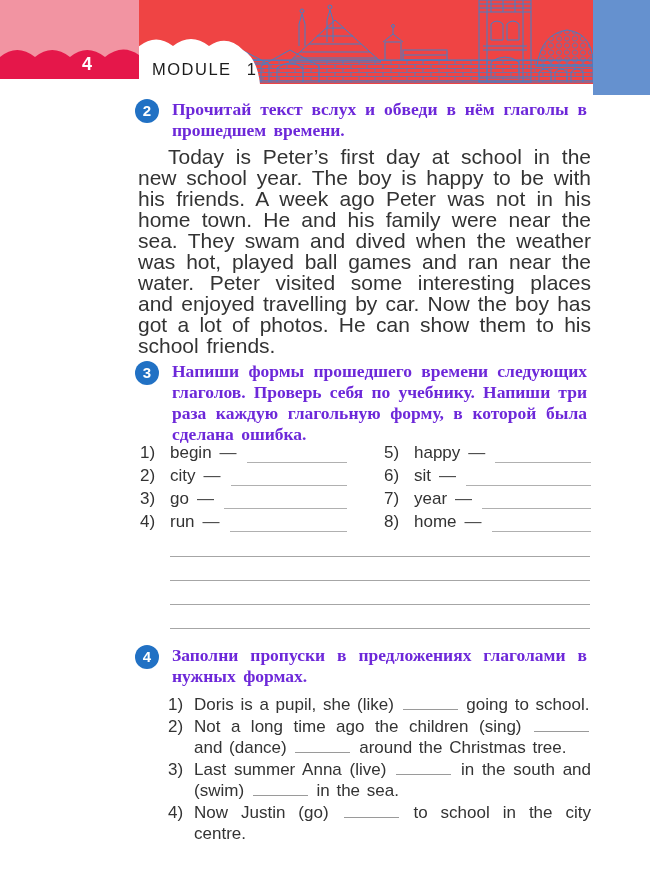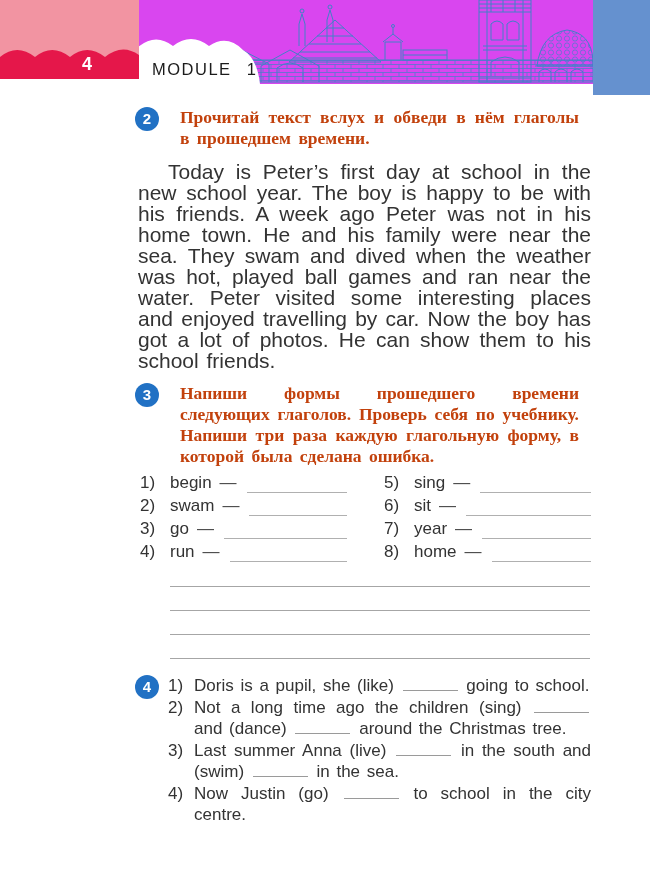--- a/index.html
+++ b/index.html
@@ -13,43 +13,43 @@
   }
   
   .header { position: absolute; top: 0; left: 0; width: 650px; height: 95px; }
   .pink-block { position: absolute; left: 0; top: 0; width: 139px; height: 79px; }
   .page-number {
     position: absolute; left: 72px; top: 54px; width: 30px;
     text-align: center; color: #fff; font-weight: bold; font-size: 18px;
   }
   .city-band {
     position: absolute; left: 139px; top: 0; width: 454px; height: 84px;
-    background: #d946ef;
+    background: #ef4444;
   }
   .module-label {
     position: absolute; left: 13px; bottom: 5px;
     font-size: 16.5px; color: #1b1b1b;
     letter-spacing: 1.5px; word-spacing: 9px;
   }
   .blue-block { position: absolute; left: 593px; top: 0; width: 57px; height: 95px; background: #6591CF; }
 
   
   main { position: absolute; top: 95px; left: 0; width: 650px; }
   .exercise { position: relative; margin: 0 59px 0 168px; }
   .badge {
     position: absolute; left: -33px; top: 0px;
     width: 24px; height: 24px; border-radius: 50%;
     background: #2171C4; color: #fff;
     font-size: 15px; font-weight: bold; text-align: center; line-height: 24px;
   }
   .instruction {
-    margin: 12px;
+    margin: 4px;
     font-family: "Liberation Serif", "DejaVu Serif", serif;
     font-weight: 600;
-    font-size: 17.5px; line-height: 21px; color: #c2410c;
+    font-size: 17.5px; line-height: 21px; color: #6d28d9;
     text-align: justify; text-align-last: left; word-spacing: 3px;
   }
   .reading-text {
     margin: 5px 59px 0 138px;
     font-size: 21px; line-height: 21px;
     text-align: justify; text-align-last: left; word-spacing: 2px;
     text-indent: 30px;
   }
   .ex3 { margin-top: 5px; }
   .verb-grid {
@@ -172,39 +172,39 @@
 
     <div class="verb-grid">
       <div class="verb-row">
         <span class="verb-num">1)</span>
           <span class="verb-word">begin</span>
           <span class="verb-dash">—</span>
           <span class="verb-blank"></span>
       </div>
       <div class="verb-row">
         <span class="verb-num">2)</span>
-          <span class="verb-word">swam</span>
+          <span class="verb-word">city</span>
           <span class="verb-dash">—</span>
           <span class="verb-blank"></span>
       </div>
       <div class="verb-row">
         <span class="verb-num">3)</span>
           <span class="verb-word">go</span>
           <span class="verb-dash">—</span>
           <span class="verb-blank"></span>
       </div>
       <div class="verb-row">
         <span class="verb-num">4)</span>
           <span class="verb-word">run</span>
           <span class="verb-dash">—</span>
           <span class="verb-blank"></span>
       </div>
       <div class="verb-row">
         <span class="verb-num">5)</span>
-          <span class="verb-word">sing</span>
+          <span class="verb-word">happy</span>
           <span class="verb-dash">—</span>
           <span class="verb-blank"></span>
       </div>
       <div class="verb-row">
         <span class="verb-num">6)</span>
           <span class="verb-word">sit</span>
           <span class="verb-dash">—</span>
           <span class="verb-blank"></span>
       </div>
       <div class="verb-row">
@@ -225,20 +225,21 @@
       <div class="answer-line"></div>
       <div class="answer-line"></div>
       <div class="answer-line"></div>
       <div class="answer-line"></div>
     </div>
 
     <section class="exercise ex4">
       <div class="badge">
         <span>4</span>
       </div>
+      <p class="instruction">Заполни пропуски в предложениях глаголами в нужных формах.</p>
 
       <div class="ex4-items">
         <div class="ex4-item">
           <span class="item-num">1)</span>
           <div class="item-text">Doris is a pupil, she (like) <span class="blank"></span> going to school.</div>
         </div>
         <div class="ex4-item">
           <span class="item-num">2)</span>
           <div class="item-text">Not a long time ago the children (sing) <span class="blank"></span> and (dance) <span class="blank"></span> around the Christmas tree.</div>
         </div>

